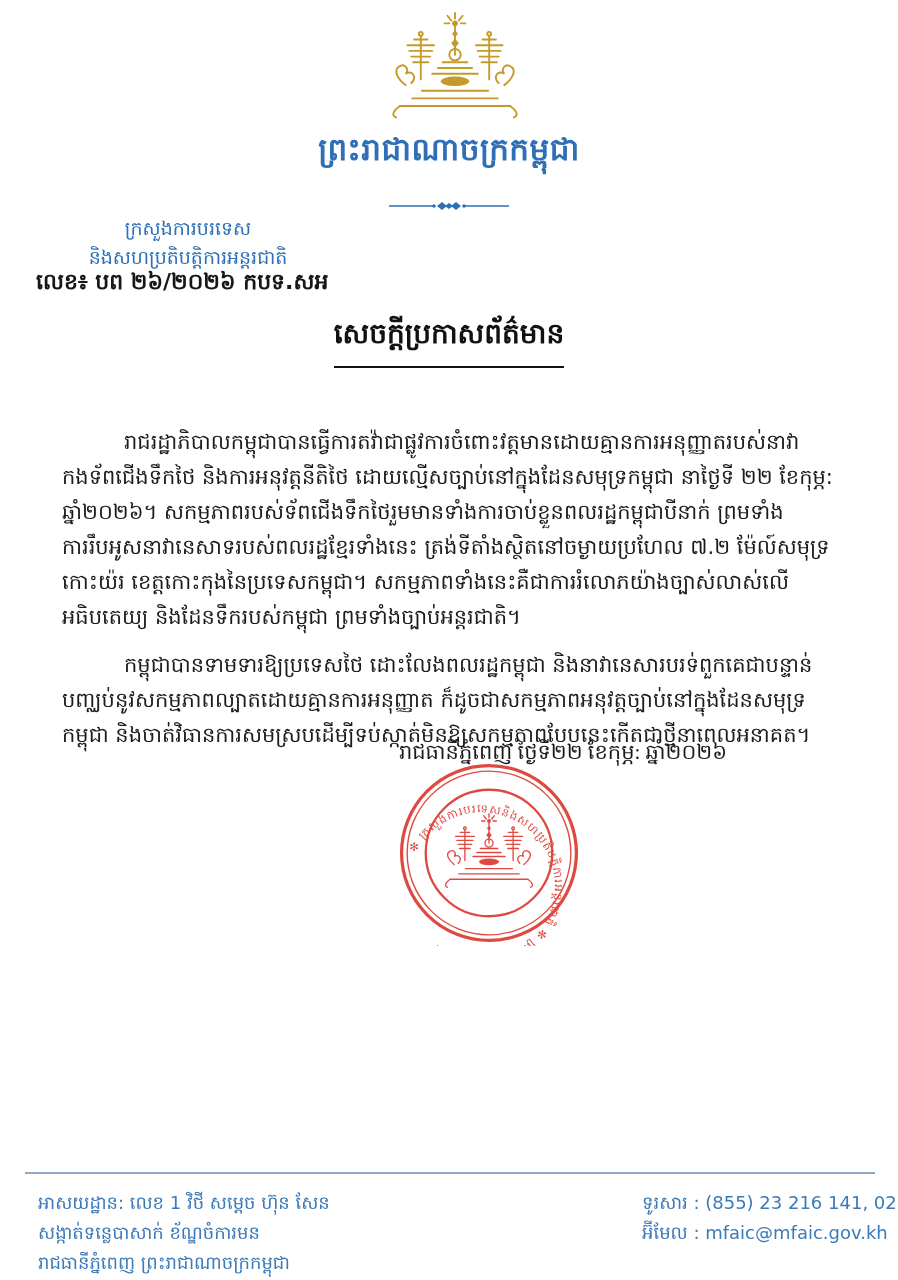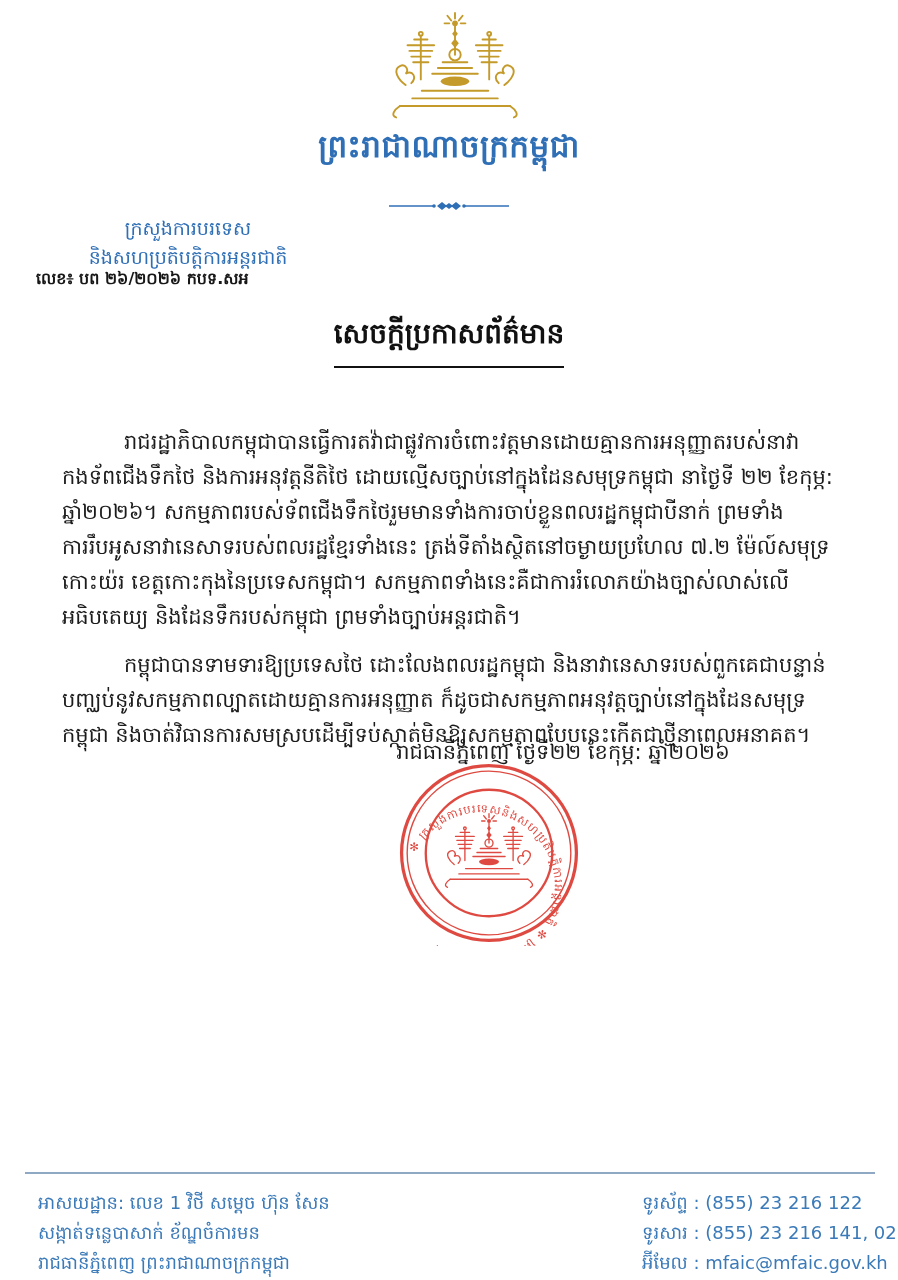--- a/index.html
+++ b/index.html
@@ -15,49 +15,49 @@
   
   .emblem{
     position:absolute;left:379px;top:8px;width:152px;height:120px;
     color:#C49A2A;
   }
   
   .kingdom{
     position:absolute;left:0;top:130px;width:898px;
     text-align:center;color:#2F6FB6;font-weight:bold;
   }
-  .kingdom .l1{font-size:31px;line-height:38px;letter-spacing:.5px;font-family:Liberation Mono, monospace;}
+  .kingdom .l1{font-size:31px;line-height:38px;letter-spacing:.5px;}
   .kingdom .l2{font-size:29px;line-height:36px;}
   .hdr-divider{position:absolute;left:389px;top:198px;width:120px;height:16px;color:#2F6FB6;}
   
   .ministry{
     position:absolute;left:28px;top:214px;width:320px;text-align:center;
     color:#2F6FB6;font-weight:normal;font-size:19px;line-height:29px;
   }
   .refno{
     position:absolute;left:36px;top:268px;width:340px;text-align:left;
-    color:#171717;font-weight:bold;font-size:16px;
+    color:#171717;font-weight:bold;font-size:22px;
   }
   
   .title-wrap{position:absolute;left:0;top:316px;width:898px;text-align:center;}
   .title-wrap span{
     font-size:28px;font-weight:bold;color:#111111;
     border-bottom:2.5px solid #111111;padding-bottom:16px;
   }
   
   .body-text{position:absolute;left:62px;width:776px;color:#1b1b1b;font-size:21px;}
   .para1{top:378px;}
   .para2{top:601px;}
   .bline{height:35px;line-height:35px;white-space:nowrap;overflow:hidden;}
   .indent{padding-left:62px;margin-top:47px;}
   
   .dateline{position:absolute;left:280px;width:566px;text-align:center;
     color:#1b1b1b;font-size:21px;line-height:33px;}
   .date1{top:702px;}
-  .date2{top:736px;}
+  .date2{top:736px;font-family:Liberation Serif, serif;}
   
   .seal{position:absolute;left:396px;top:760px;width:186px;height:186px;color:#DC3B31;opacity:.92;}
   
   .footer-line{position:absolute;left:25px;top:1172px;width:850px;height:2px;background:#8FA8C4;}
   .footer-col{position:absolute;top:1188px;color:#3B7AB8;font-size:18px;line-height:30px;}
   .footer-left{left:38px;width:440px;}
   .footer-right{left:642px;width:250px;}
   .fl{white-space:nowrap;}
 </style>
 </head>
@@ -146,21 +146,21 @@
   <div class="body-text para1">
     <div class="bline indent">រាជរដ្ឋាភិបាលកម្ពុជាបានធ្វើការតវ៉ាជាផ្លូវការចំពោះវត្តមានដោយគ្មានការអនុញ្ញាតរបស់នាវា</div>
     <div class="bline">កងទ័ពជើងទឹកថៃ និងការអនុវត្តនីតិថៃ ដោយល្មើសច្បាប់នៅក្នុងដែនសមុទ្រកម្ពុជា នាថ្ងៃទី ២២ ខែកុម្ភ:</div>
     <div class="bline">ឆ្នាំ២០២៦។ សកម្មភាពរបស់ទ័ពជើងទឹកថៃរួមមានទាំងការចាប់ខ្លួនពលរដ្ឋកម្ពុជាបីនាក់ ព្រមទាំង</div>
     <div class="bline">ការរឹបអូសនាវានេសាទរបស់ពលរដ្ឋខ្មែរទាំងនេះ ត្រង់ទីតាំងស្ថិតនៅចម្ងាយប្រហែល ៧.២ ម៉ែល៍សមុទ្រ ពី</div>
     <div class="bline">កោះយ៉រ ខេត្តកោះកុងនៃប្រទេសកម្ពុជា។ សកម្មភាពទាំងនេះគឺជាការរំលោភយ៉ាងច្បាស់លាស់លើ</div>
     <div class="bline">អធិបតេយ្យ និងដែនទឹករបស់កម្ពុជា ព្រមទាំងច្បាប់អន្តរជាតិ។</div>
   </div>
 
   <div class="body-text para2">
-    <div class="bline indent">កម្ពុជាបានទាមទារឱ្យប្រទេសថៃ ដោះលែងពលរដ្ឋកម្ពុជា និងនាវានេសាទរបស់ពួកគេជាបន្ទាន់</div>
+    <div class="bline indent">កម្ពុជាបានទាមទារឱ្យប្រទេសថៃ ដោះលែងពលរដ្ឋកម្ពុជា និងនាវានេសារបរទ់ពួកគេជាបន្ទាន់</div>
     <div class="bline">បញ្ឈប់នូវសកម្មភាពល្បាតដោយគ្មានការអនុញ្ញាត ក៏ដូចជាសកម្មភាពអនុវត្តច្បាប់នៅក្នុងដែនសមុទ្រ</div>
     <div class="bline">កម្ពុជា និងចាត់វិធានការសមស្របដើម្បីទប់ស្កាត់មិនឱ្យសកម្មភាពបែបនេះកើតជាថ្មីនាពេលអនាគត។</div>
   </div>
 
   <div class="dateline date2">រាជធានីភ្នំពេញ ថ្ងៃទី២២ ខែកុម្ភ: ឆ្នាំ២០២៦</div>
 
   <div class="seal">
     <svg viewBox="0 0 200 200" width="186" height="186" aria-hidden="true">
       <defs>
         <path id="sealRing" d="M21,100 A79,79 0 1 1 20.9,100.2" fill="none"></path>
@@ -177,18 +177,17 @@
 
   <div class="footer-line"></div>
 
   <div class="footer-col footer-left">
     <div class="fl">អាសយដ្ឋាន:  លេខ 1 វិថី សម្តេច ហ៊ុន សែន</div>
     <div class="fl">សង្កាត់ទន្លេបាសាក់ ខ័ណ្ឌចំការមន</div>
     <div class="fl">រាជធានីភ្នំពេញ ព្រះរាជាណាចក្រកម្ពុជា</div>
   </div>
 
   <div class="footer-col footer-right">
-    <div class="fl">ទូរស័ព្ទ : (855) 23 216 122</div>
     <div class="fl">ទូរសារ : (855) 23 216 141, 023 213 341</div>
     <div class="fl">អ៊ីមែល : mfaic@mfaic.gov.kh</div>
   </div>
 
 </div>
 
 </body></html>

